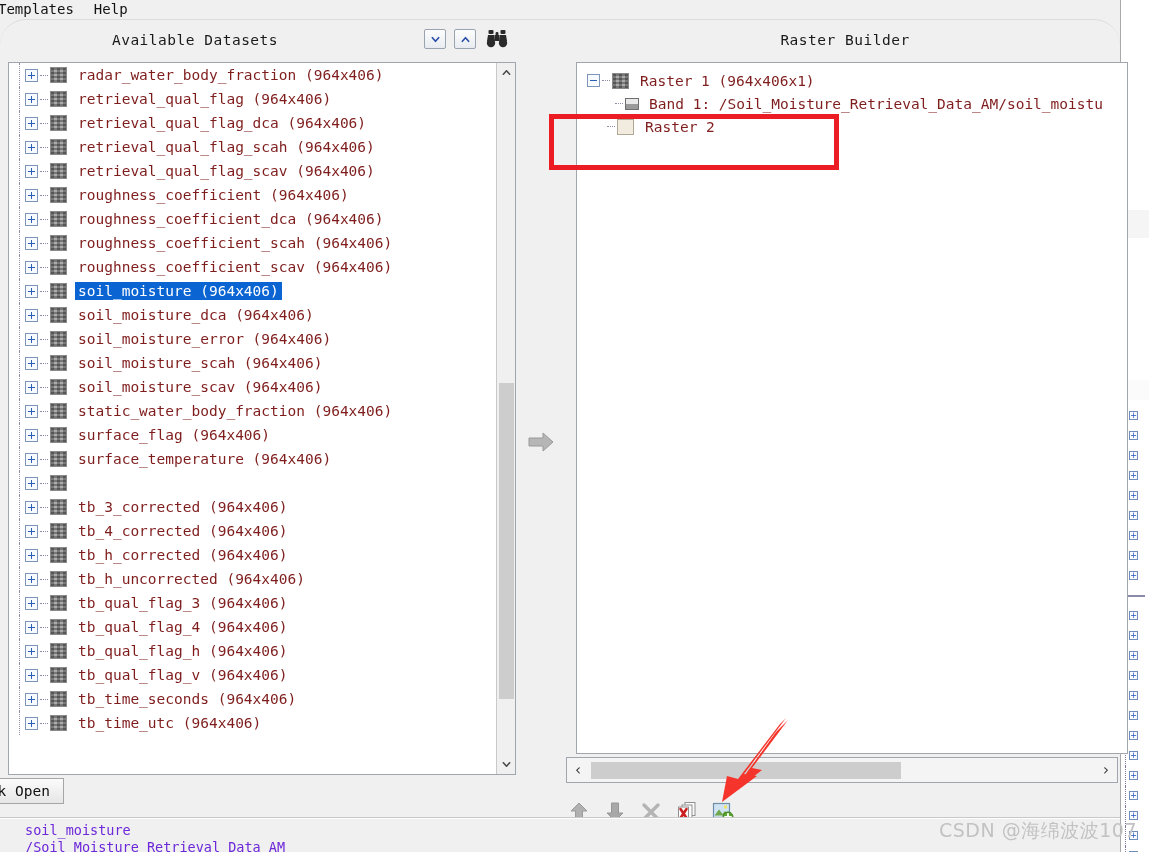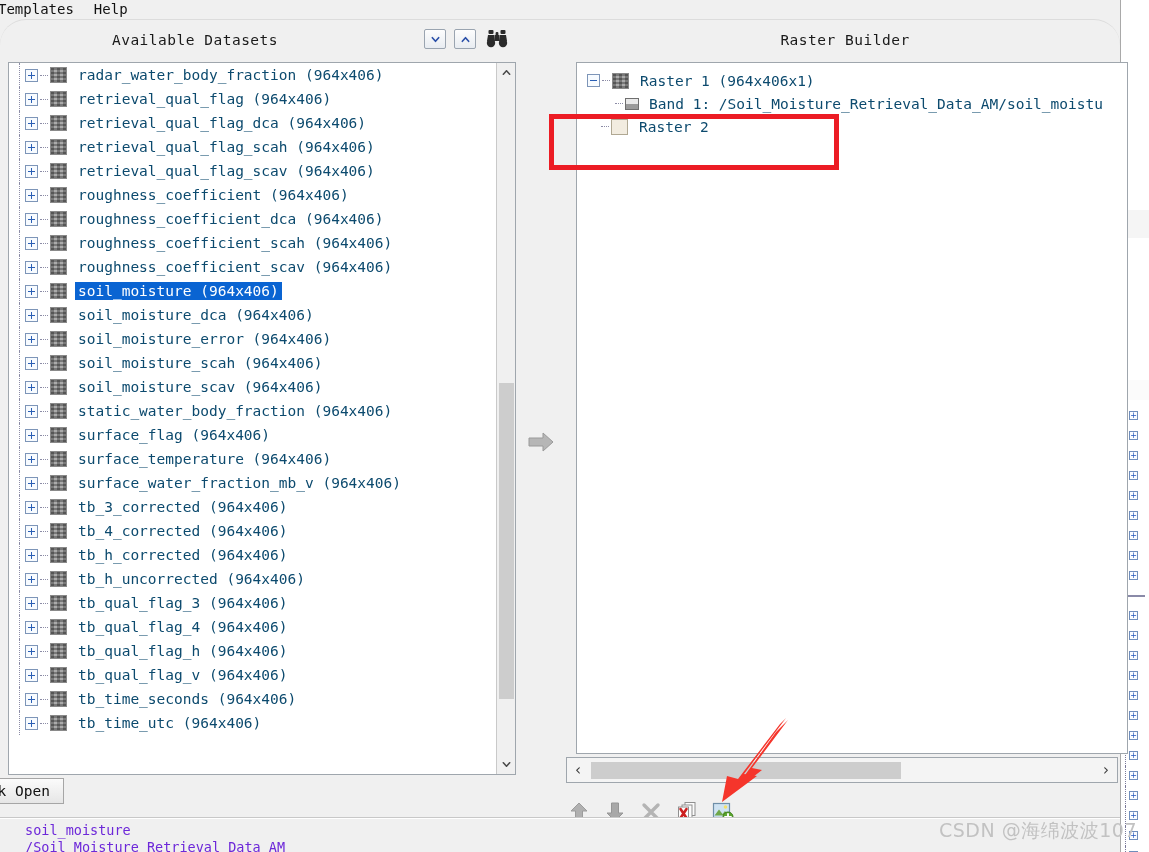--- a/index.html
+++ b/index.html
@@ -170,21 +170,21 @@
   }
   .blank-ico {
     flex: 0 0 auto;
     width: 17px; height: 16px; margin-right: 8px;
     border: 1px solid #b0a893;
     background: #f2ece0;
   }
   .tree-label {
     font-family: "DejaVu Sans Mono", monospace;
     font-size: 14.5px;
-    color: #0c4a6e;
+    color: #7f1d1d;
     line-height: 18px;
     padding: 0 3px;
   }
   .tree-row.selected .tree-label {
     background: #0a64d2;
     color: #ffffff;
   }
 
   
   .vscroll {
@@ -570,21 +570,20 @@
               <div class="expander plus"></div>
               <div class="dots"></div>
               <div class="raster-ico"></div>
               <span class="tree-label">surface_temperature (964x406)</span>
             </div>
             <div class="tree-row">
               <div class="tree-indent"></div>
               <div class="expander plus"></div>
               <div class="dots"></div>
               <div class="raster-ico"></div>
-              <span class="tree-label">surface_water_fraction_mb_v (964x406)</span>
             </div>
             <div class="tree-row">
               <div class="tree-indent"></div>
               <div class="expander plus"></div>
               <div class="dots"></div>
               <div class="raster-ico"></div>
               <span class="tree-label">tb_3_corrected (964x406)</span>
             </div>
             <div class="tree-row">
               <div class="tree-indent"></div>
@@ -688,21 +687,21 @@
             <div class="raster-ico"></div>
             <span class="tree-label">Raster 1 (964x406x1)</span>
           </div>
 
           <div class="builder-row child">
             <div class="dots"></div>
             <div class="band-ico"></div>
             <span class="tree-label">Band 1: /Soil_Moisture_Retrieval_Data_AM/soil_moistu</span>
           </div>
 
-          <div class="builder-row" style="padding-left:24px;">
+          <div class="builder-row" style="padding-left:30px;">
             <div class="dots"></div>
             <div class="blank-ico"></div>
             <span class="tree-label">Raster 2</span>
           </div>
 
         </div>
       </div>
 
       <div class="hscroll">
         <div class="harrow">‹</div>

